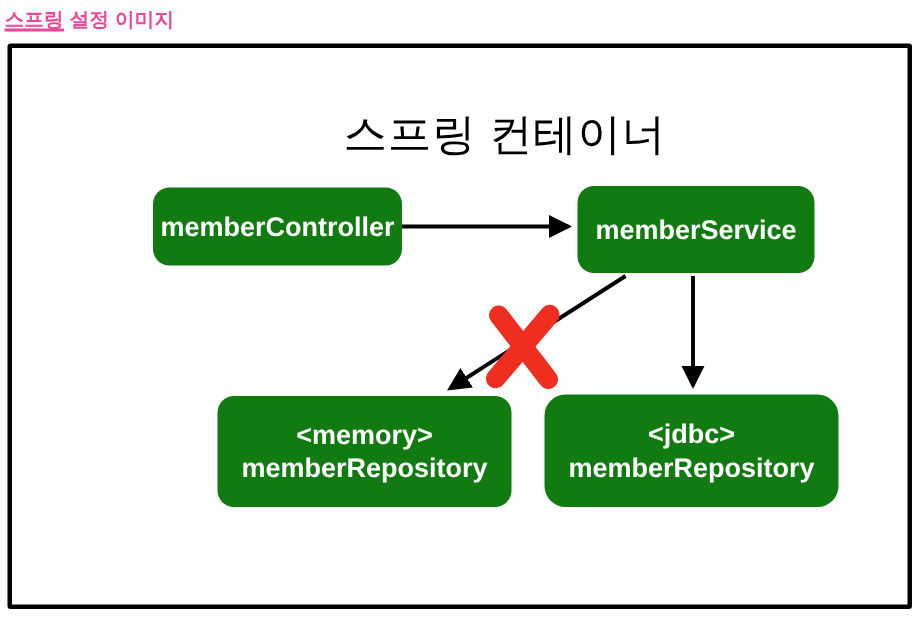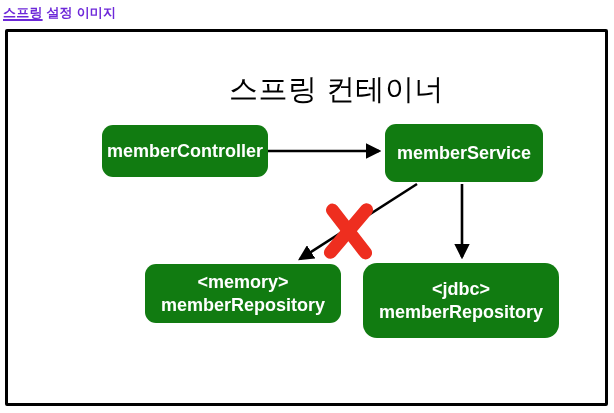--- a/index.html
+++ b/index.html
@@ -14,21 +14,21 @@
     height: 413px;
     background: #ffffff;
     overflow: hidden;
   }
   .doc-title {
     position: absolute;
     left: 3px;
     top: 4px;
     font-size: 13px;
     font-weight: bold;
-    color: #6d28d9;
+    color: #ec4899;
     white-space: pre;
     letter-spacing: 0.2px;
   }
   .doc-title .u {
     text-decoration: underline;
     text-decoration-thickness: 1.5px;
     text-underline-offset: 2px;
   }
   .frame {
     position: absolute;
@@ -63,21 +63,21 @@
     flex-direction: column;
     align-items: center;
     justify-content: center;
     font-weight: bold;
     font-size: 18px;
     line-height: 1.25;
     text-align: center;
   }
   .node-controller { left: 62px;  top: 125px; width: 166px; height: 52px; margin-left: 40px; }
   .node-service    { left: 385px; top: 124px; width: 158px; height: 58px; }
-  .node-memory     { left: 145px; top: 264px; width: 196px; height: 59px; }
+  .node-memory     { left: 145px; top: 264px; width: 196px; height: 74px; }
   .node-jdbc       { left: 363px; top: 263px; width: 196px; height: 75px; border-radius: 14px; }
   .overlay {
     position: absolute;
     left: 0;
     top: 0;
     width: 614px;
     height: 413px;
     pointer-events: none;
   }
   .arrow-line {

